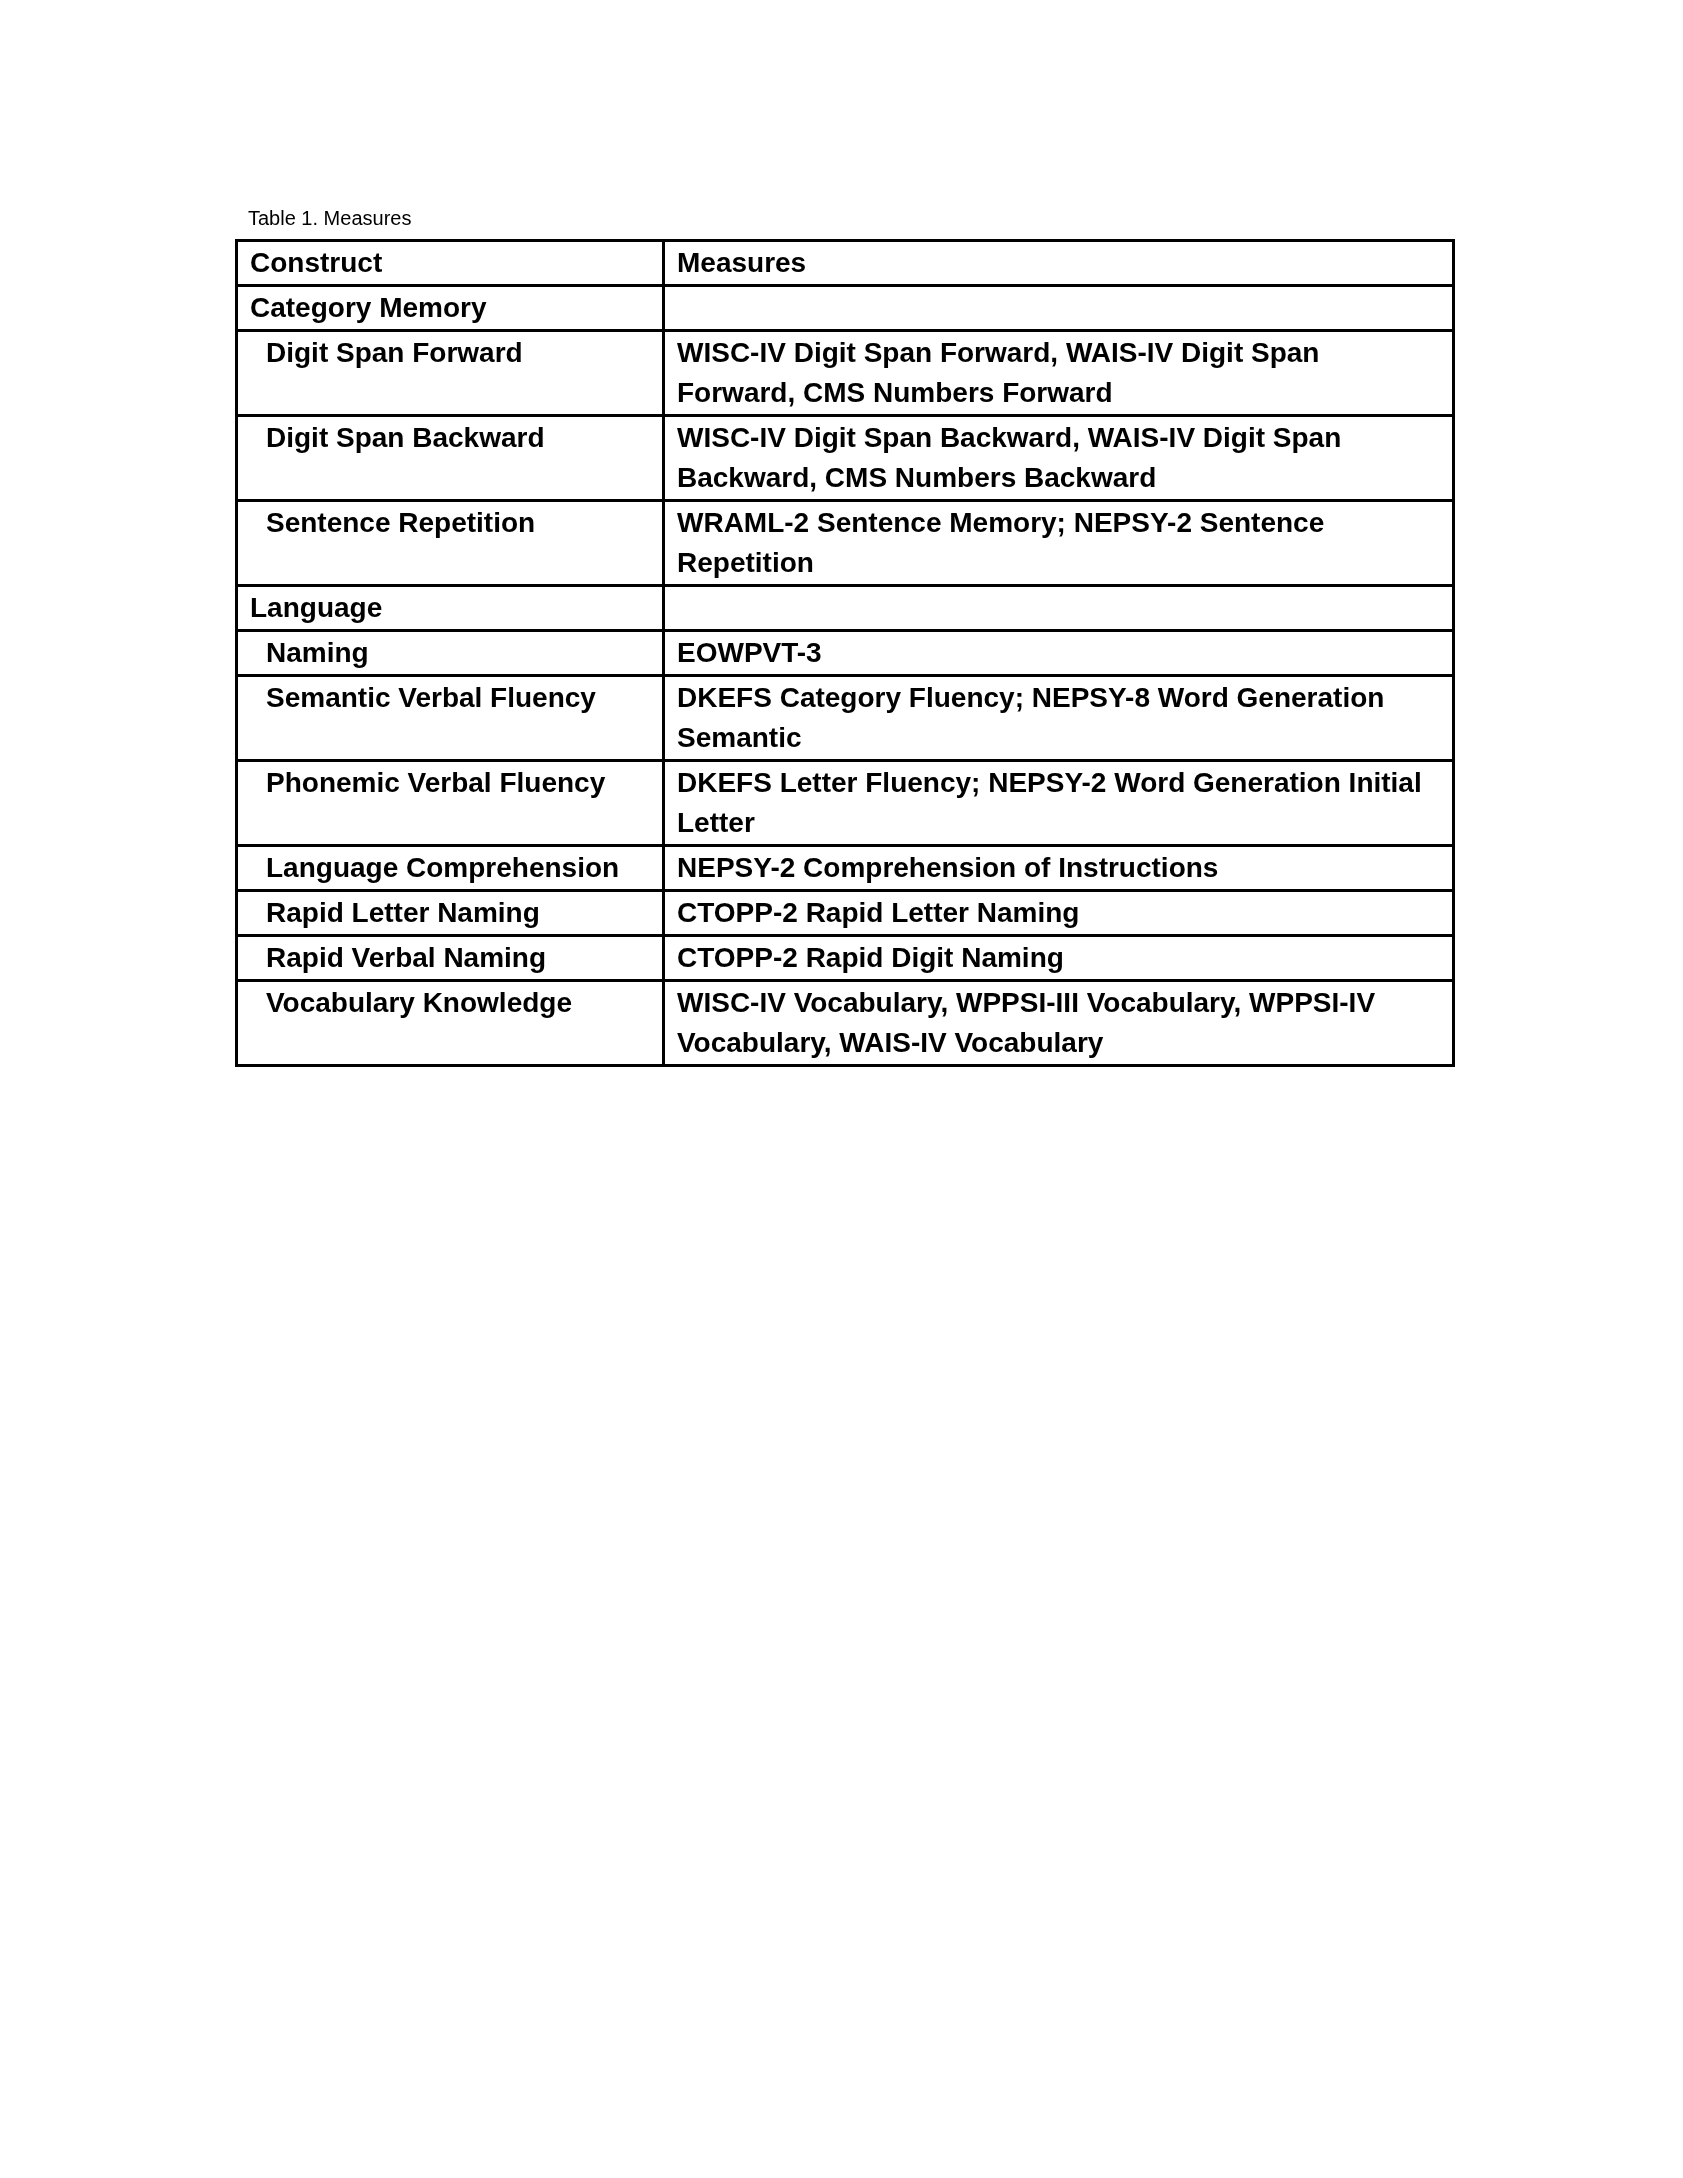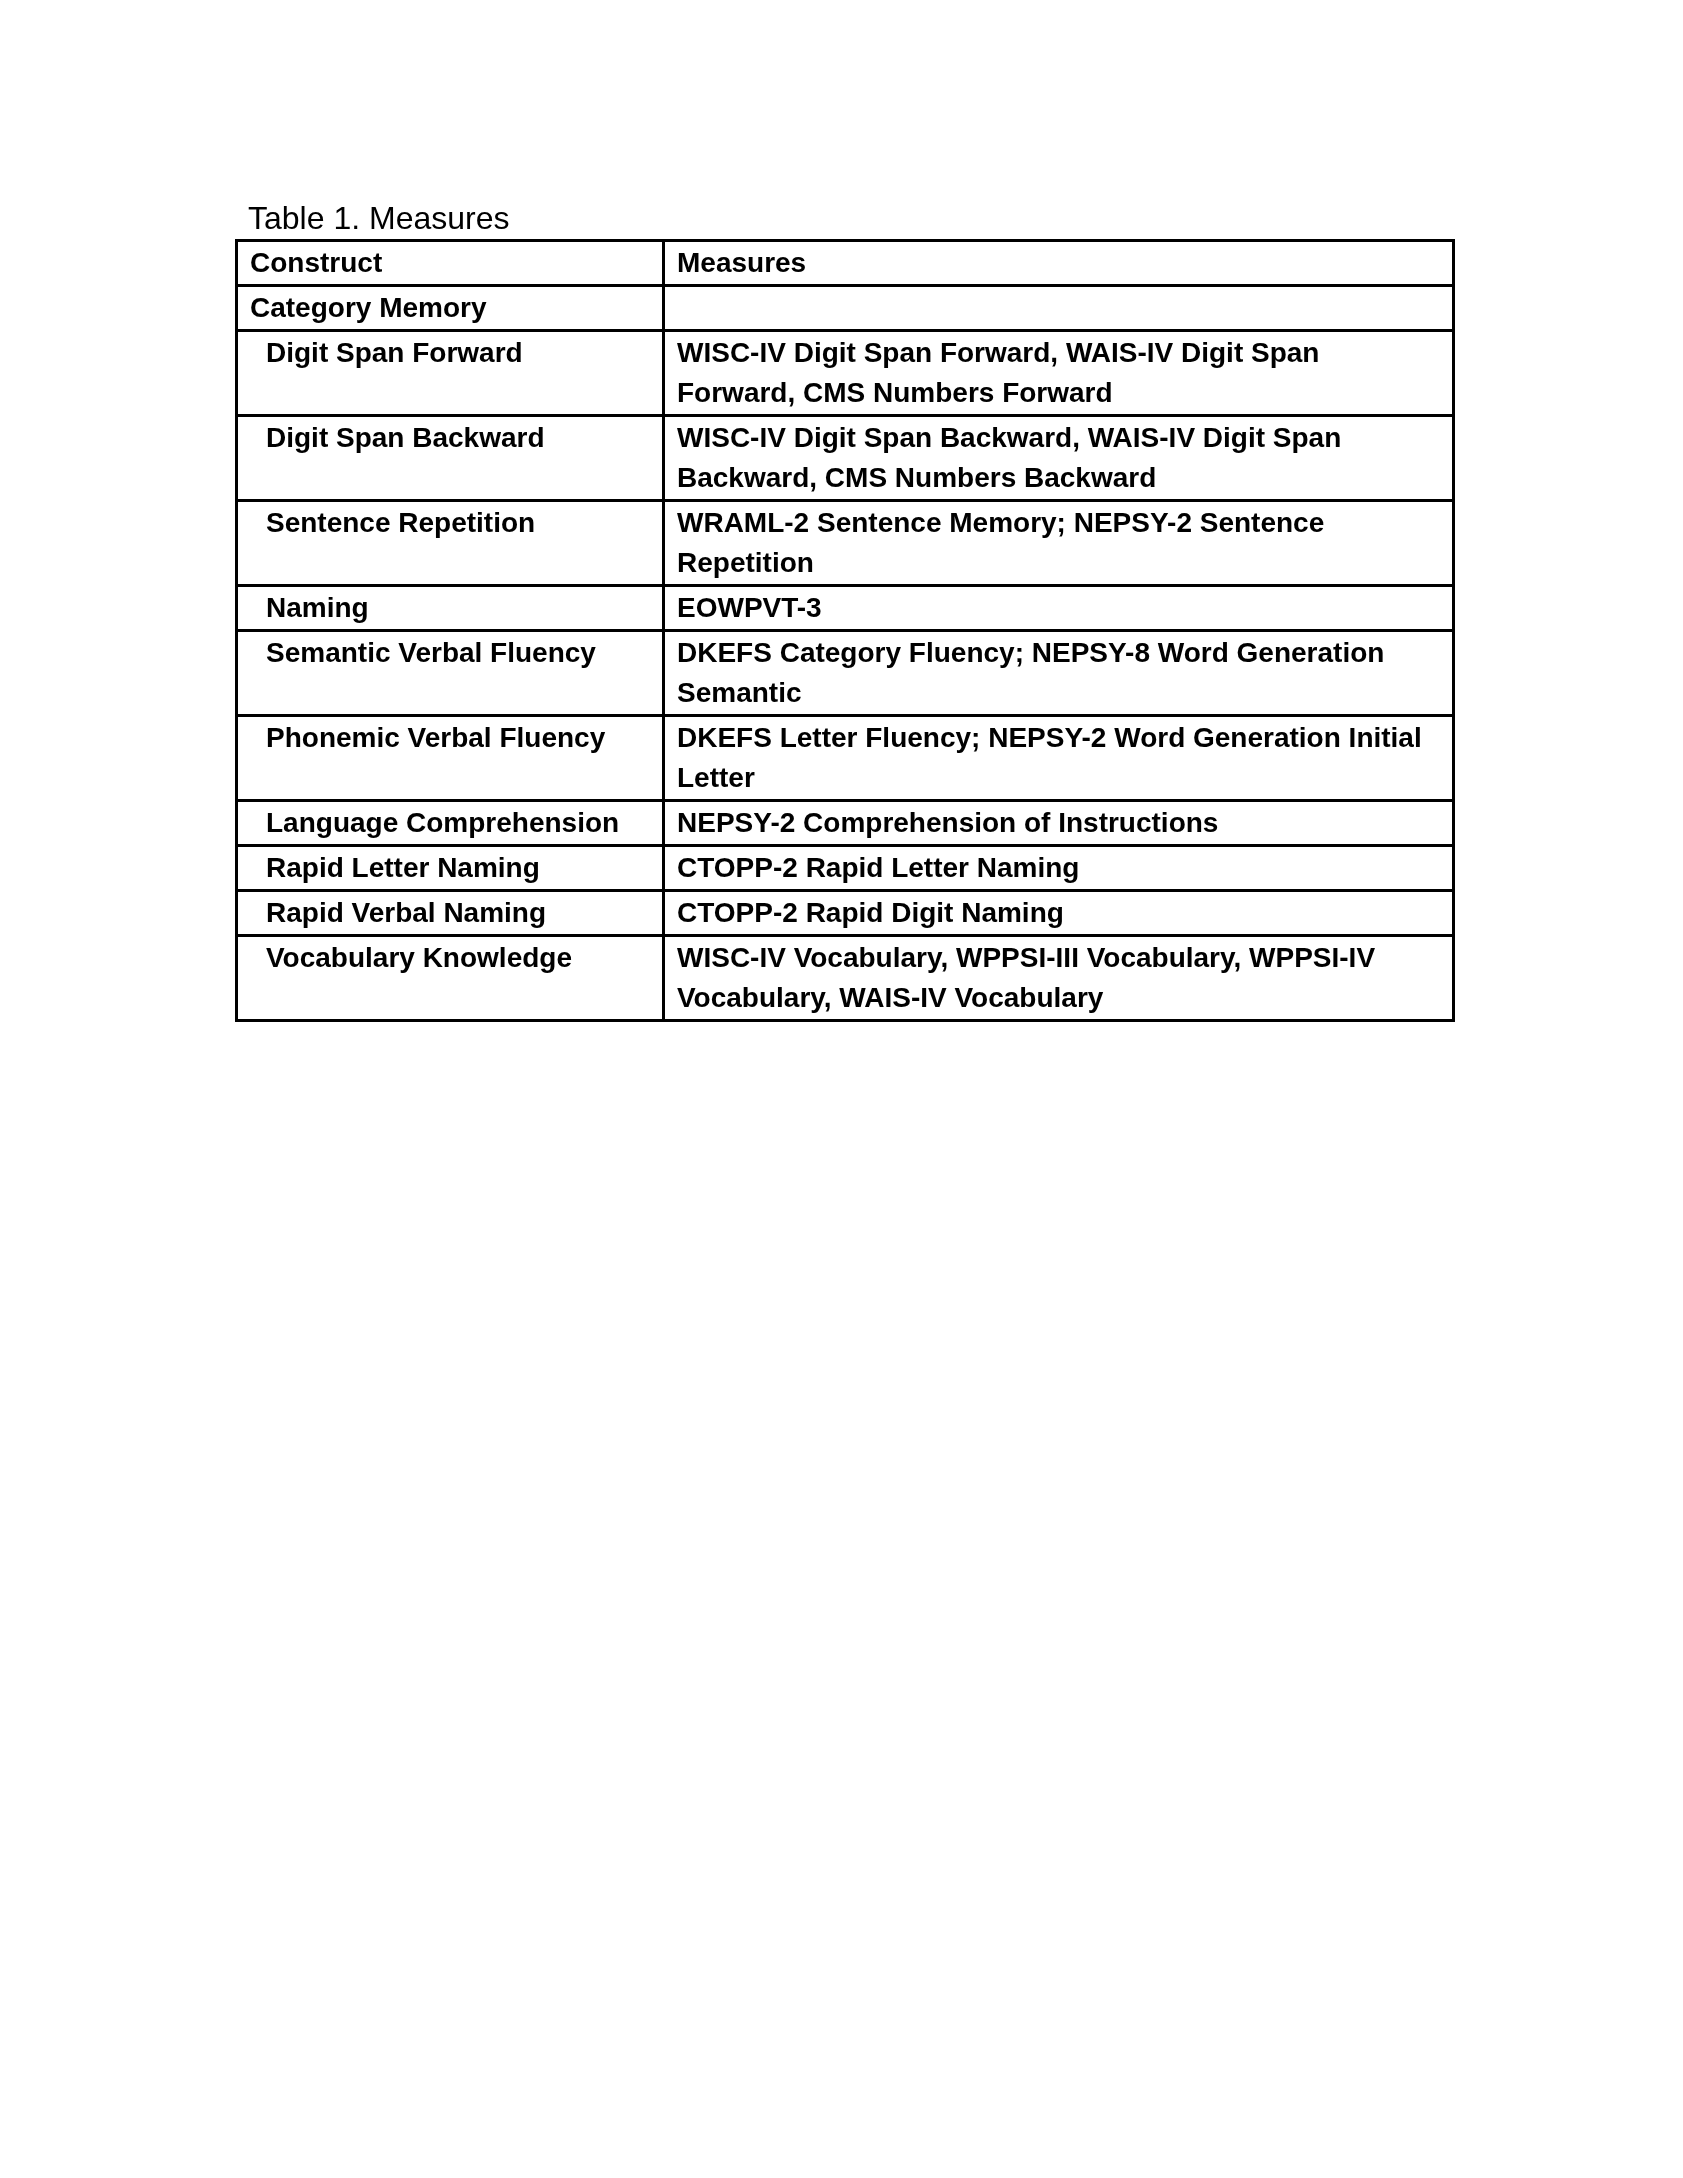--- a/index.html
+++ b/index.html
@@ -13,21 +13,21 @@
     position: relative;
     width: 1683px;
     height: 2178px;
     background: #ffffff;
     overflow: hidden;
   }
   .doc-title {
     position: absolute;
     left: 248px;
     top: 201px;
-    font-size: 32px;
+    font-size: 20px;
     line-height: 34px;
     color: #000000;
     white-space: nowrap;
   }
   table.measures-table {
     position: absolute;
     left: 235px;
     top: 239px;
     width: 1217px;
     border-collapse: collapse;
@@ -89,20 +89,24 @@
         <td class="measures-cell">WISC-IV Digit Span Backward, WAIS-IV Digit Span
 Backward, CMS Numbers Backward</td>
       </tr>
 
       <tr class="row-double">
         <td class="indent">Sentence Repetition</td>
         <td class="measures-cell">WRAML-2 Sentence Memory; NEPSY-2 Sentence
 Repetition</td>
       </tr>
 
+      <tr class="row-single">
+        <td>Language</td>
+        <td class="measures-cell"></td>
+      </tr>
 
       <tr class="row-single">
         <td class="indent">Naming</td>
         <td class="measures-cell">EOWPVT-3</td>
       </tr>
 
       <tr class="row-double">
         <td class="indent">Semantic Verbal Fluency</td>
         <td class="measures-cell">DKEFS Category Fluency; NEPSY-8 Word Generation
 Semantic</td>

